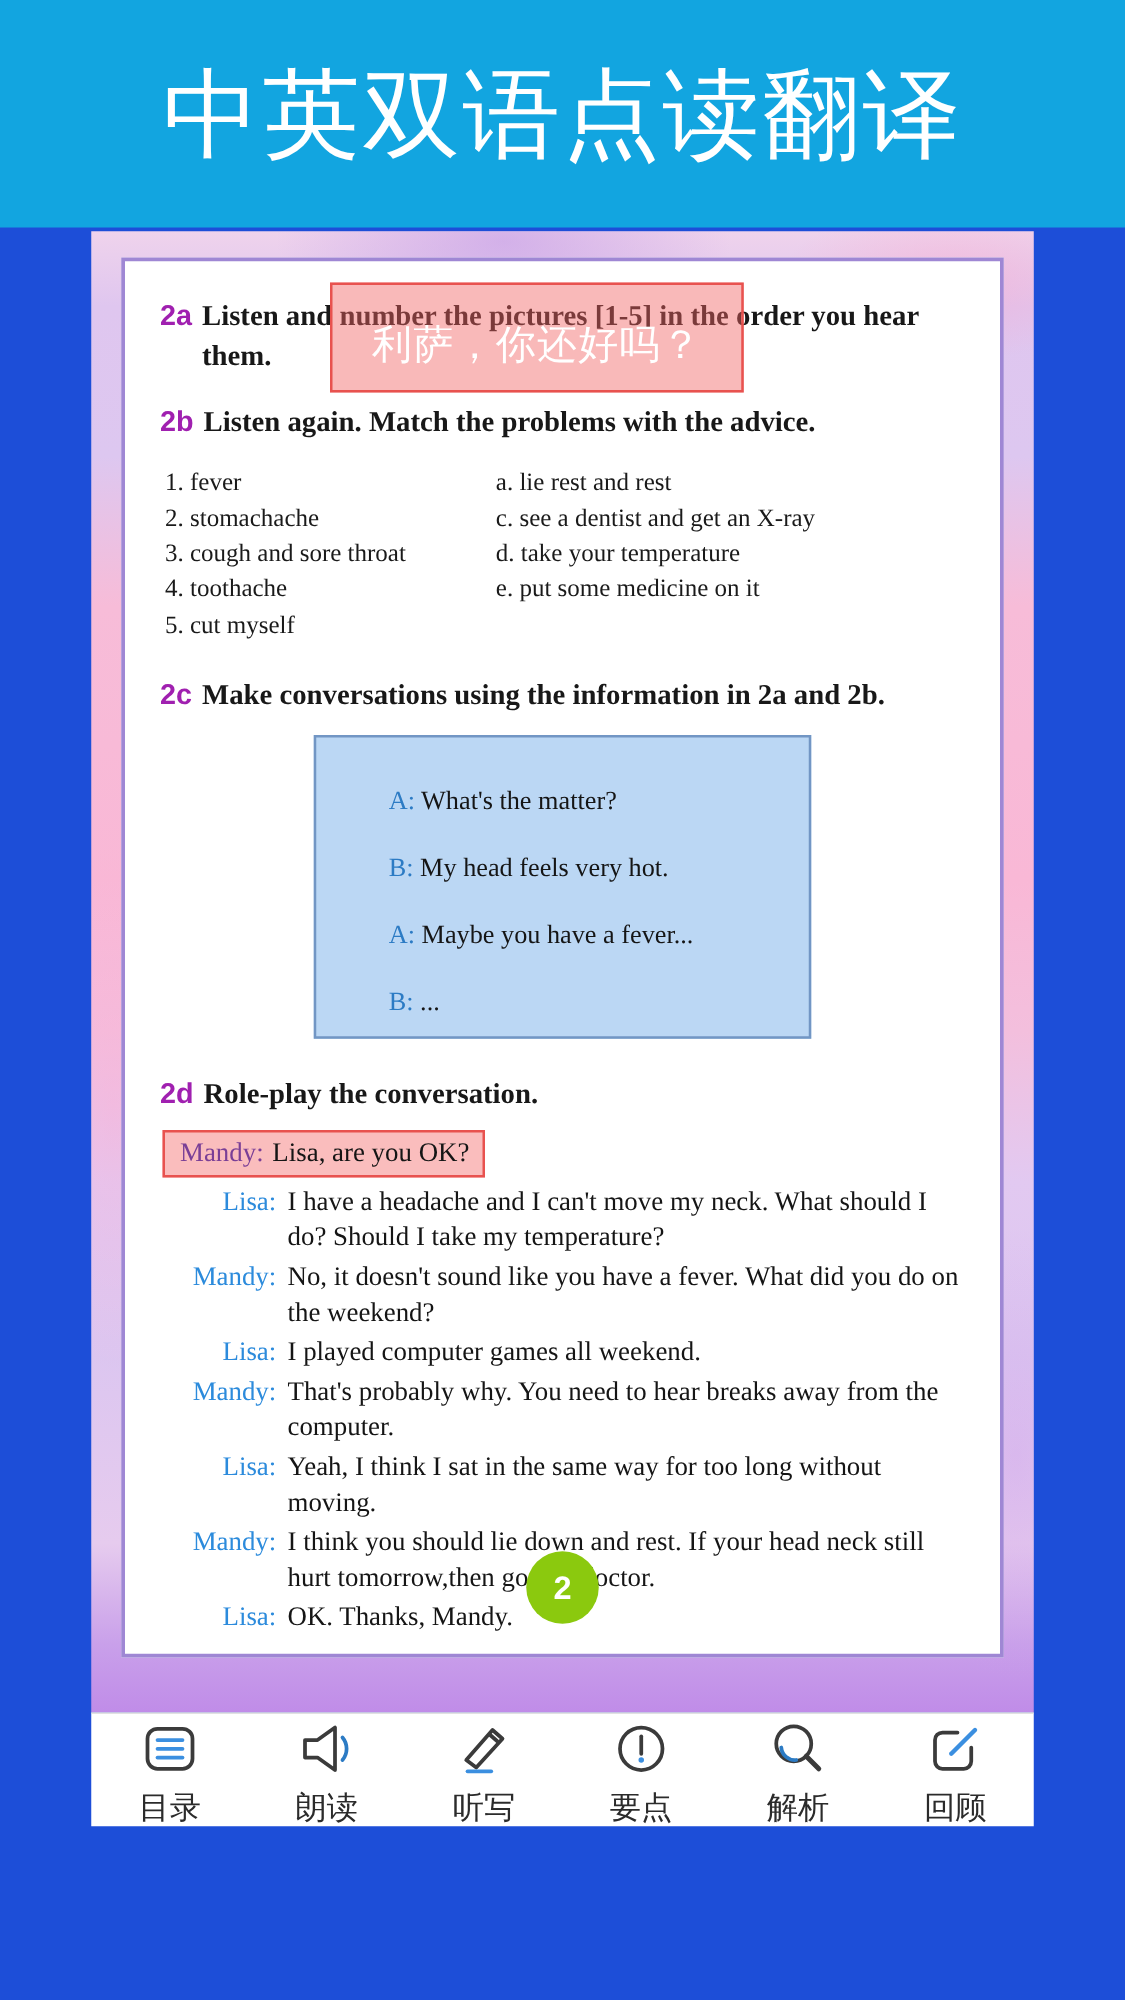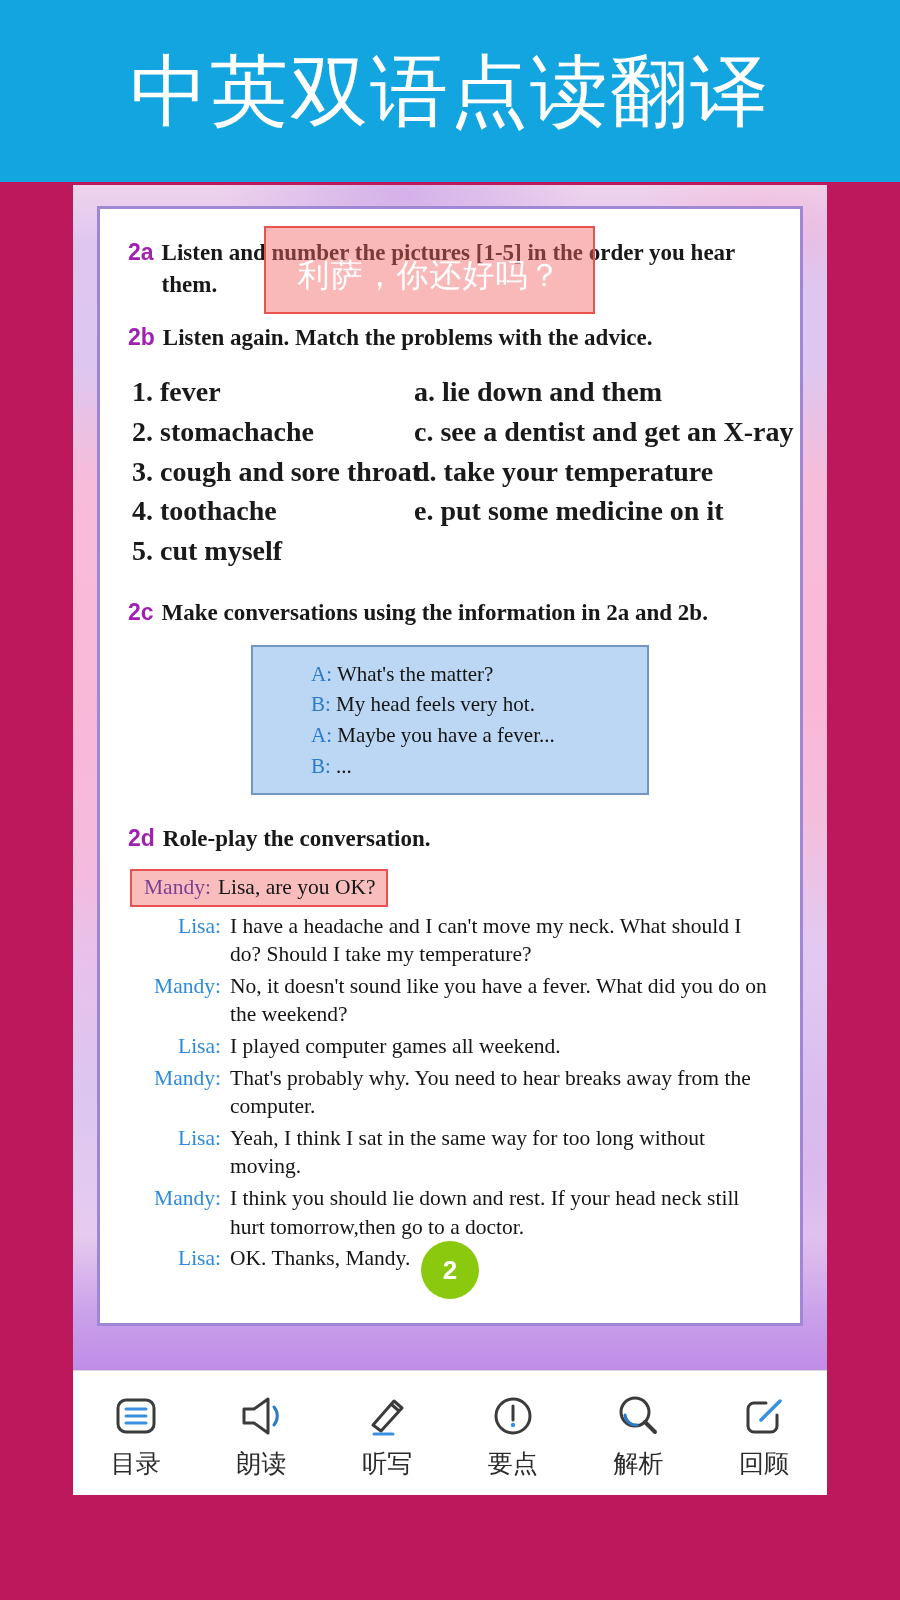--- a/index.html
+++ b/index.html
@@ -9,21 +9,21 @@
     height: 1600px;
     background: #12A5E0;
     font-family: "Liberation Serif", "DejaVu Serif", serif;
     overflow: hidden;
   }
 
   #app {
     position: relative;
     width: 900px;
     height: 1600px;
-    background: #be185d;
+    background: #1d4ed8;
   }
 
   
   .header {
     position: absolute;
     top: 0; left: 0;
     width: 900px;
     height: 182px;
     display: flex;
     align-items: center;
@@ -119,41 +119,41 @@
   .block-2c { margin-top: 26px; }
   .block-2d { margin-top: 28px; }
 
   
   .match-wrap {
     display: flex;
     margin-top: 18px;
     padding-left: 4px;
   }
   .match-col {
-    font-size: 28px;
+    font-size: 20px;
     line-height: 1.42;
-    font-weight: bold;
   }
   .match-col.left  { width: 282px; }
   .match-col.right { width: 400px; }
   .match-item { white-space: nowrap; }
 
   
   .convo-box {
     margin: 16px auto 0 auto;
     width: 398px;
     background: #BBD7F4;
     border: 2px solid #7296c4;
     padding: 12px 0 12px 58px;
   }
   .convo-line {
     font-size: 21px;
     line-height: 1.46;
     color: #151515;
     white-space: nowrap;
+    margin-top: 23px;
   }
   .convo-spk {
     color: #2C7BC4;
     font-weight: normal;
   }
 
   
   .dialogue {
     margin-top: 14px;
     padding-left: 4px;
@@ -237,21 +237,21 @@
     white-space: nowrap;
     transform: translateY(6px);
   }
 
   
   .toolbar {
     position: absolute;
     left: 73px;
     top: 1370px;
     width: 754px;
-    height: 125px;
+    height: 91px;
     background: #FFFFFF;
     display: flex;
     align-items: center;
     justify-content: space-around;
     border-top: 1px solid #d8d8d8;
   }
   .tb-item {
     width: 110px;
     display: flex;
     flex-direction: column;
@@ -299,21 +299,21 @@
 
         <div class="match-wrap">
           <div class="match-col left">
             <div class="match-item">1. fever</div>
             <div class="match-item">2. stomachache</div>
             <div class="match-item">3. cough and sore throat</div>
             <div class="match-item">4. toothache</div>
             <div class="match-item">5. cut myself</div>
           </div>
           <div class="match-col right">
-            <div class="match-item">a. lie down and them</div>
+            <div class="match-item">a. lie rest and rest</div>
             <div class="match-item">c. see a dentist and get an X-ray</div>
             <div class="match-item">d. take your temperature</div>
             <div class="match-item">e. put some medicine on it</div>
           </div>
         </div>
 
         <div class="ex-row block-2c">
           <div class="ex-label">2c</div>
           <div class="ex-text">Make conversations using the information in 2a and 2b.</div>
         </div>

